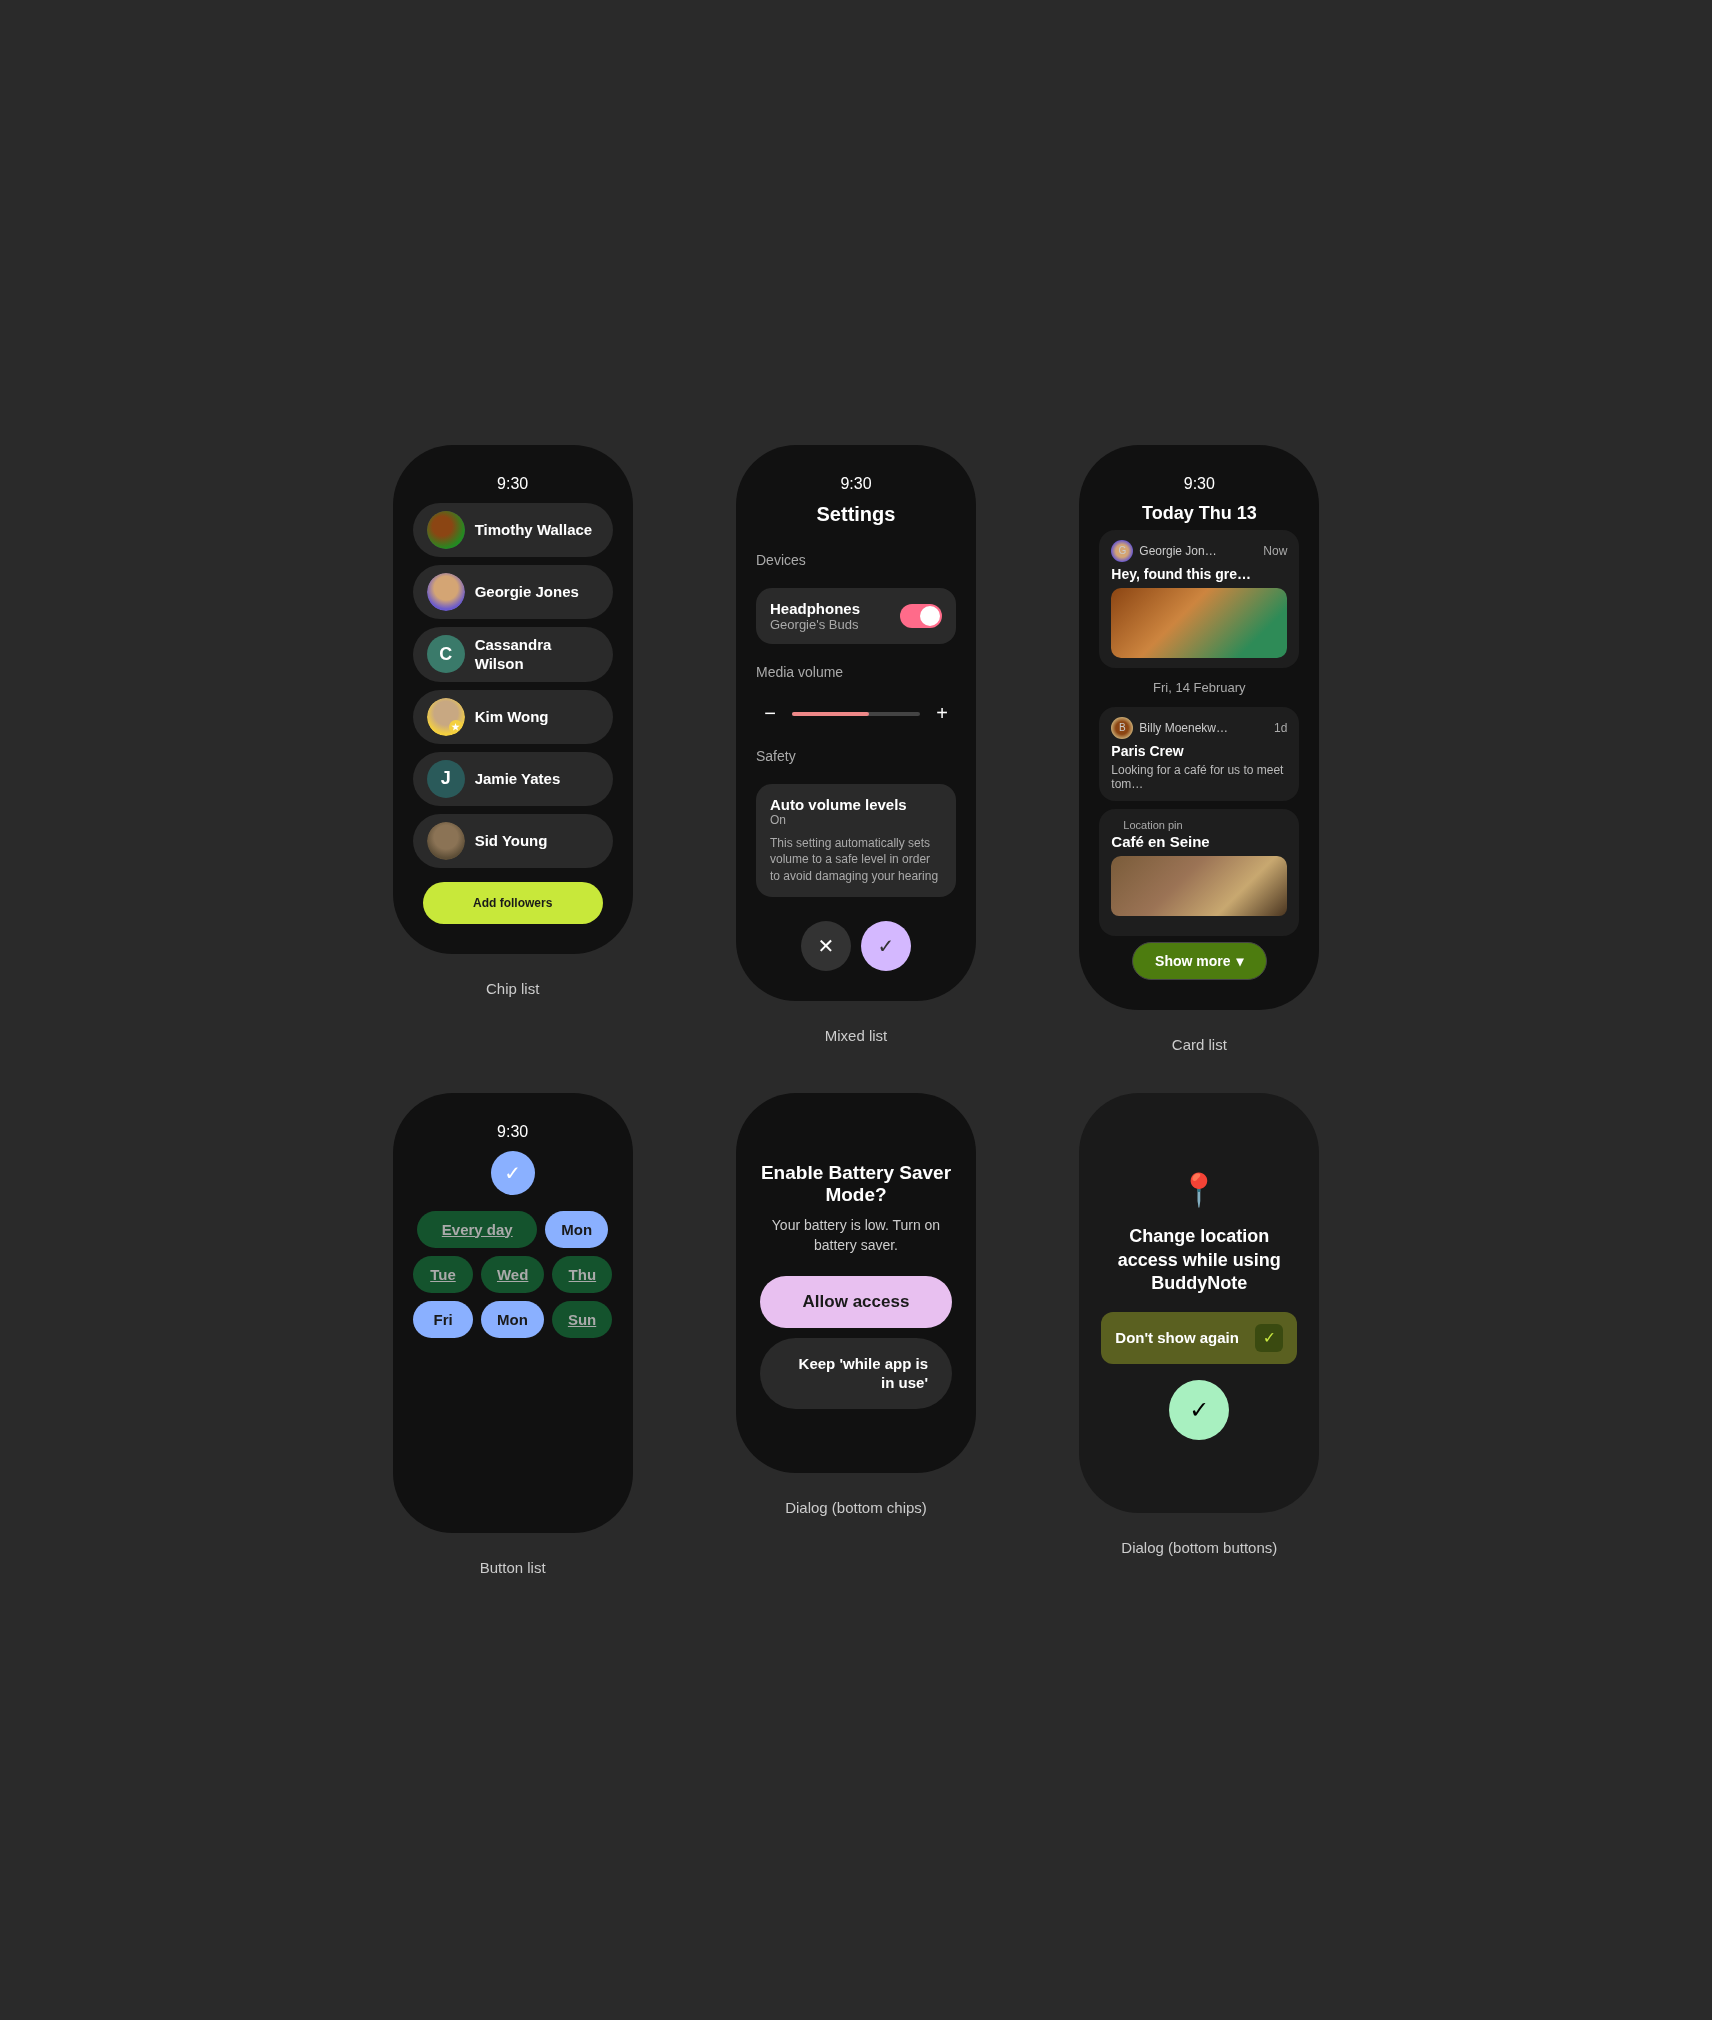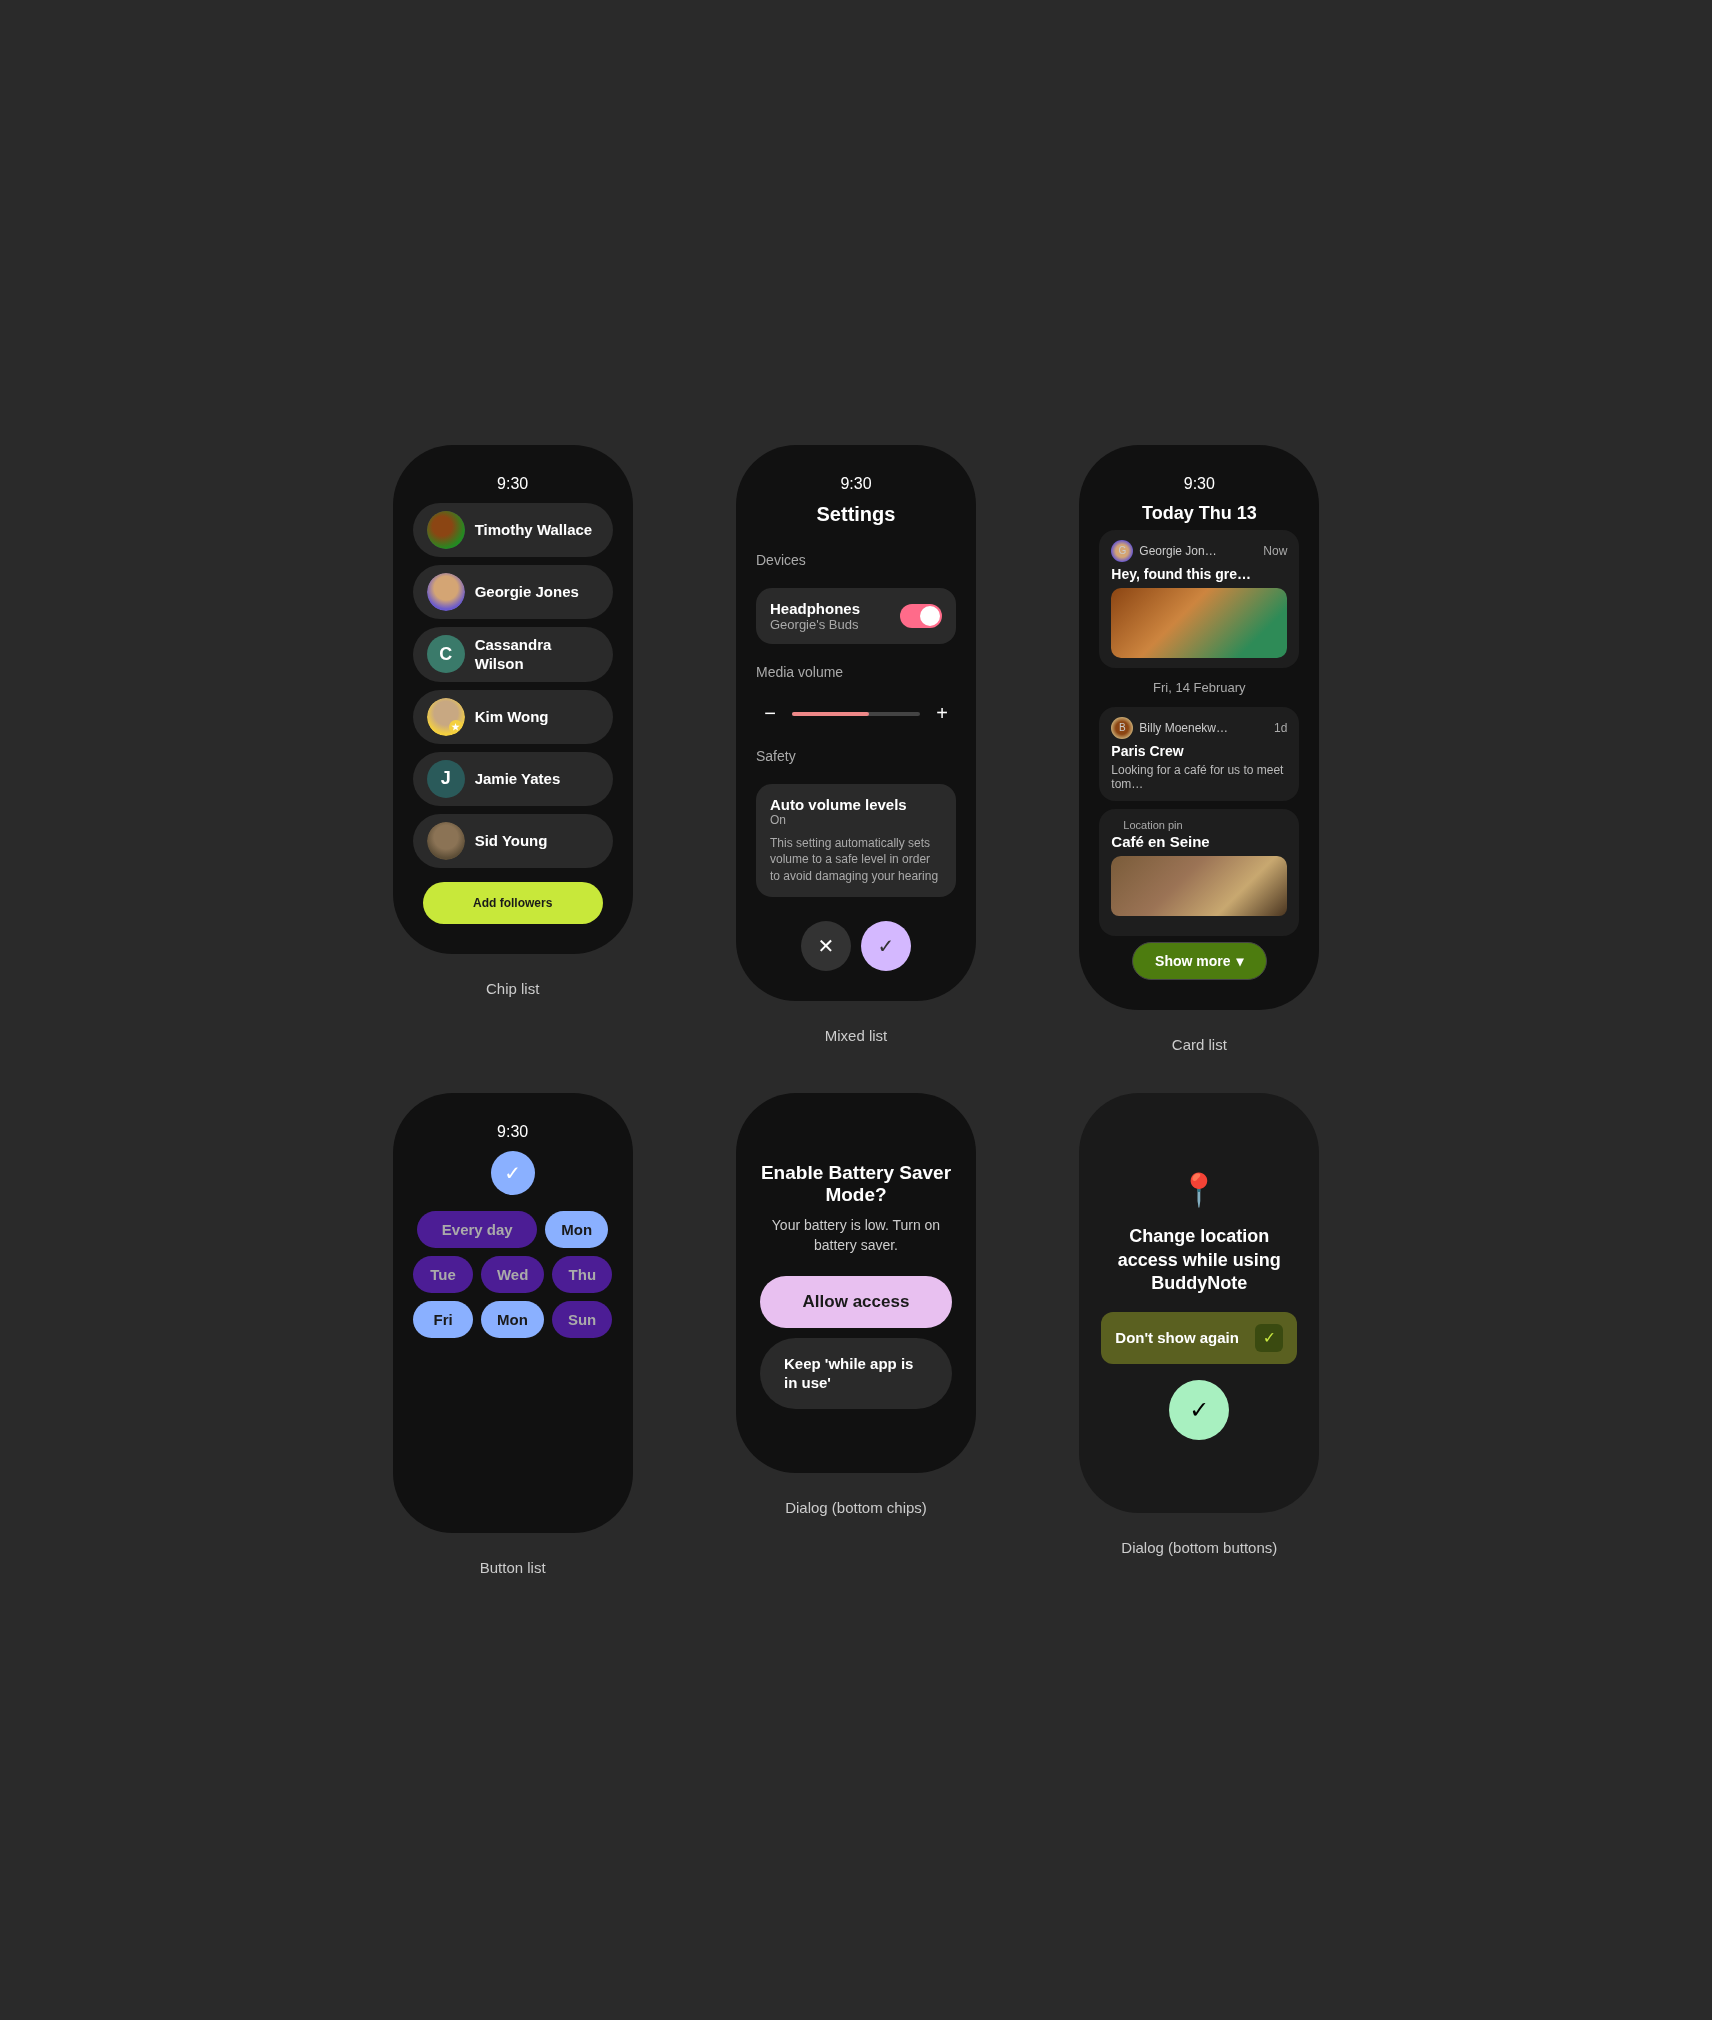--- a/index.html
+++ b/index.html
@@ -294,21 +294,21 @@
     .day-chip {
       border-radius: 50px;
       padding: 10px 16px;
       font-size: 15px;
       font-weight: 600;
       cursor: pointer;
       border: none;
       min-width: 60px;
       text-align: center;
     }
-    .day-chip-dark { background: #4c1d95; color: #aaa; }
+    .day-chip-dark { background: #14532d; color: #aaa; text-decoration: underline; }
     .day-chip-active { background: #8ab0ff; color: #1a1a1a; }
     .day-chip-wide { min-width: 120px; }
 
     
     .dialog-shell {
       background: #111;
       border-radius: 60px;
       padding: 36px 24px 30px;
       width: 240px;
       min-height: 380px;
@@ -346,21 +346,21 @@
     .dialog-btn-secondary {
       background: #2a2a2a;
       color: #fff;
       border: none;
       border-radius: 50px;
       padding: 16px 24px;
       font-size: 15px;
       font-weight: 600;
       width: 100%;
       cursor: pointer;
-      text-align: left;
+      text-align: right;
       line-height: 1.3;
     }
 
     
     .loc-dialog-shell {
       background: #1a1a1a;
       border-radius: 60px;
       padding: 36px 22px 30px;
       width: 240px;
       min-height: 420px;

